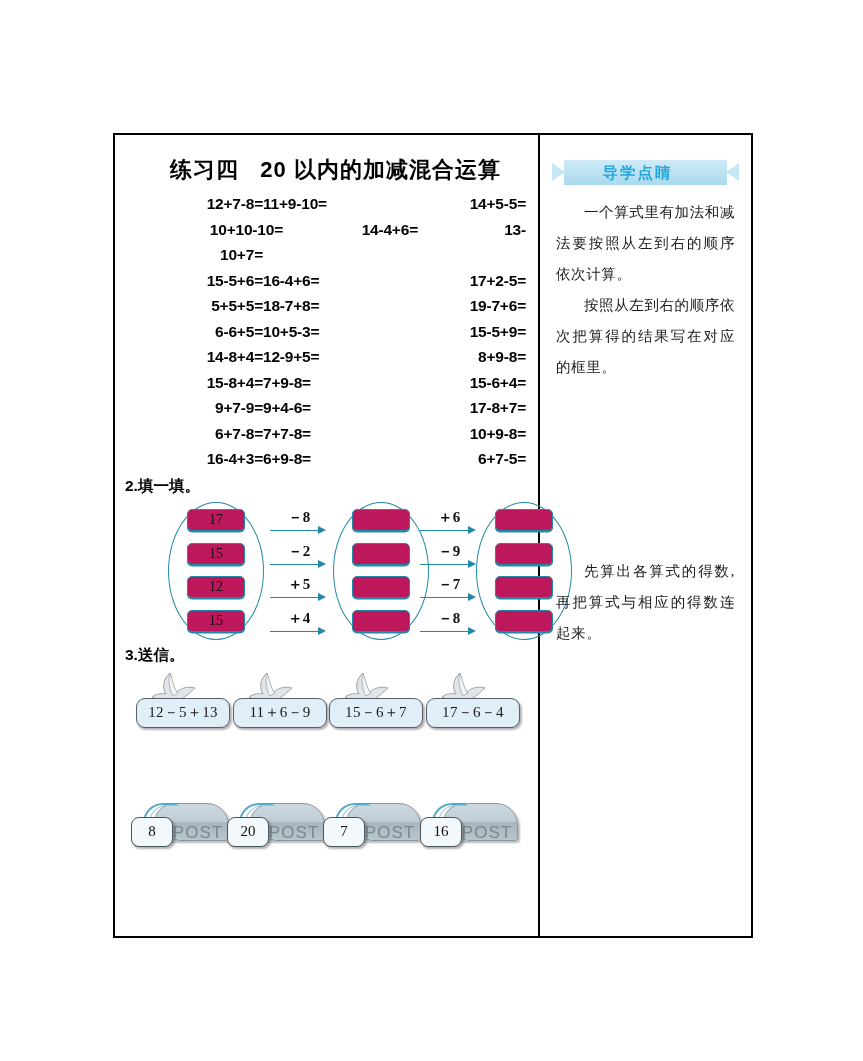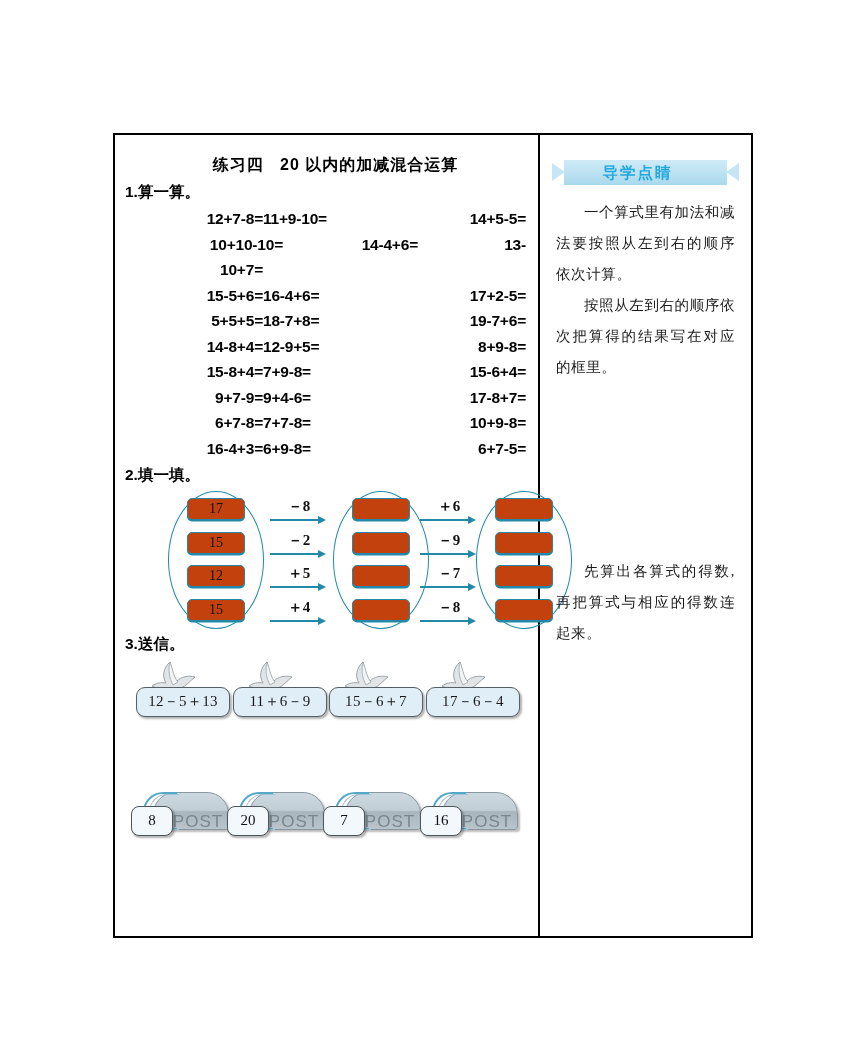--- a/index.html
+++ b/index.html
@@ -39,21 +39,21 @@
   }
   #right-column {
     flex: 1;
     box-sizing: border-box;
     padding: 0;
     position: relative;
   }
 
   
   #worksheet-title {
-    font-size: 16px;
+    font-size: 22px;
     font-weight: bold;
     color: #000;
     text-align: center;
     letter-spacing: 1px;
     margin: 14px 0 6px 18px;
     white-space: pre;
     font-family: "Liberation Sans", sans-serif;
   }
 
   
@@ -101,21 +101,21 @@
   #oval-2 { left: 210px; top: 2px; width: 96px; height: 138px; }
   #oval-3 { left: 353px; top: 2px; width: 96px; height: 138px; }
 
   .num-box {
     position: absolute;
     width: 58px;
     height: 22px;
     border: 1.6px solid #2389a8;
     border-radius: 5px;
     box-sizing: border-box;
-    background: #c2410c;
+    background: #be185d;
     font-family: "Liberation Serif", serif;
     font-size: 14px;
     color: #111;
     text-align: center;
     line-height: 20px;
     box-shadow: 0 1.5px 0 #2389a8;
   }
   .col-a .num-box { left: 64px; }
   .col-b .num-box { left: 229px; }
   .col-c .num-box { left: 372px; }
@@ -323,21 +323,20 @@
 </style>
 </head>
 <body>
 
 <div id="worksheet-frame">
 
   <div id="left-column">
 
     <div id="worksheet-title">练习四   20 以内的加减混合运算</div>
 
-    <div class="section-heading">1.算一算。</div>
 
     <div id="calc-list">
       <div class="calc-row">
         <span class="calc-cell calc-c1">12+7-8=</span>
         <span class="calc-cell calc-c2">11+9-10=</span>
         <span class="calc-cell calc-c3">14+5-5=</span>
       </div>
       <div class="calc-row">
         <span class="calc-cell calc-c1 wide">10+10-10=</span>
         <span class="calc-cell calc-c2 center">14-4+6=</span>
@@ -350,20 +349,25 @@
       </div>
       <div class="calc-row">
         <span class="calc-cell calc-c1">15-5+6=</span>
         <span class="calc-cell calc-c2">16-4+6=</span>
         <span class="calc-cell calc-c3">17+2-5=</span>
       </div>
       <div class="calc-row">
         <span class="calc-cell calc-c1">5+5+5=</span>
         <span class="calc-cell calc-c2">18-7+8=</span>
         <span class="calc-cell calc-c3">19-7+6=</span>
+      </div>
+      <div class="calc-row">
+        <span class="calc-cell calc-c1">6-6+5=</span>
+        <span class="calc-cell calc-c2">10+5-3=</span>
+        <span class="calc-cell calc-c3">15-5+9=</span>
       </div>
       <div class="calc-row">
         <span class="calc-cell calc-c1">14-8+4=</span>
         <span class="calc-cell calc-c2">12-9+5=</span>
         <span class="calc-cell calc-c3">8+9-8=</span>
       </div>
       <div class="calc-row">
         <span class="calc-cell calc-c1">15-8+4=</span>
         <span class="calc-cell calc-c2">7+9-8=</span>
         <span class="calc-cell calc-c3">15-6+4=</span>

